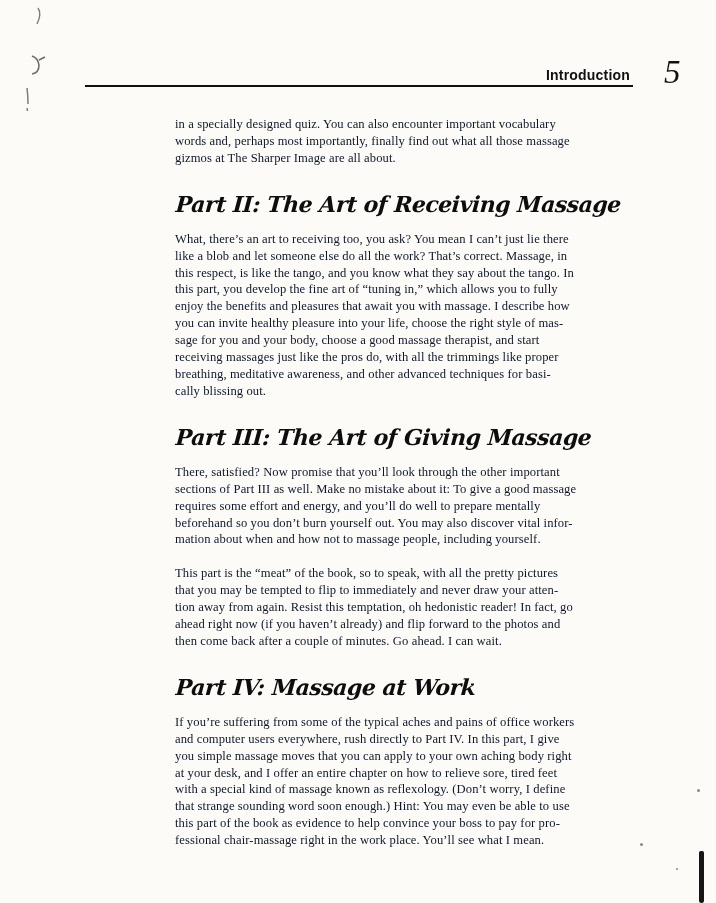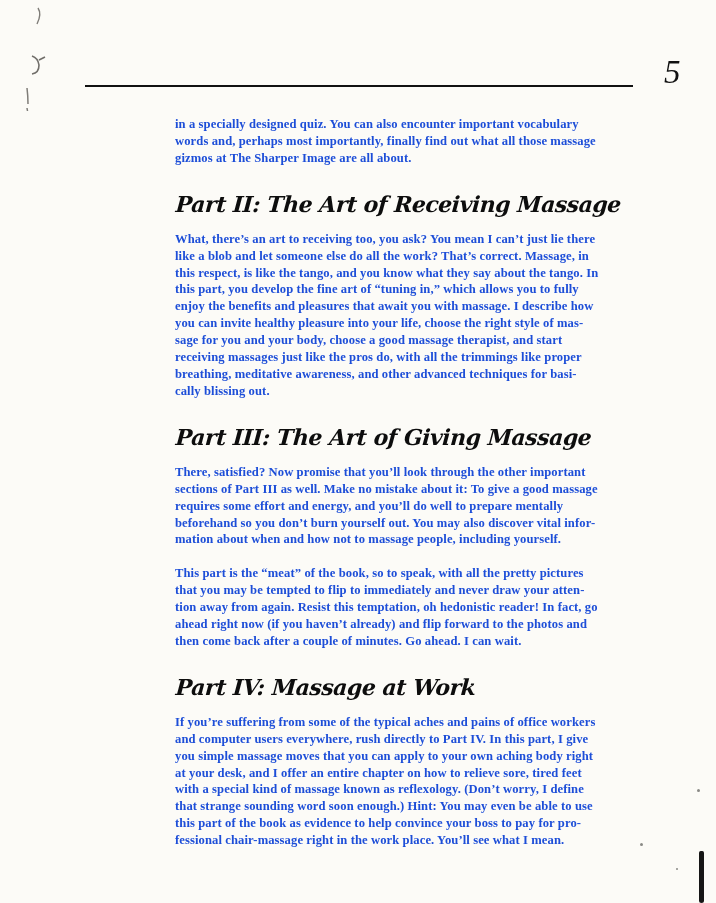--- a/index.html
+++ b/index.html
@@ -53,22 +53,21 @@
     top: 116px;
     left: 175px;
     width: 482px;
   }
   .body-text {
     margin: 0 0 17px 0;
     font-size: 12.6px;
     line-height: 16.9px;
     letter-spacing: 0.1px;
     white-space: pre-line;
-    color: #1d4ed8;
-    font-weight: bold;
+    color: #0f172a;
   }
   .part-heading {
     margin: 24px 0 14px 0;
     font-family: "DejaVu Serif", serif;
     font-style: italic;
     font-weight: bold;
     font-size: 22px;
     letter-spacing: -0.5px;
     color: #0d0d0d;
     transform: skewX(-4deg);
@@ -105,20 +104,21 @@
 
 <div class="page">
 
   <svg class="pen-marks" viewBox="0 0 44 110" xmlns="http://www.w3.org/2000/svg">
     <path d="M20 4 Q24 10 19 20" stroke="#55534e" stroke-width="1.4" fill="none" opacity="0.75"></path>
     <path d="M14 52 q6 2 7 9 q0 8 -7 9 M21 56 l6 -3" stroke="#4d4b46" stroke-width="1.6" fill="none" opacity="0.8"></path>
     <path d="M9 84 q1 8 1 16 M9 104 l0.5 3" stroke="#55534e" stroke-width="1.5" fill="none" opacity="0.75"></path>
   </svg>
 
   <div class="rule"></div>
+  <div class="running-title">Introduction</div>
   <div class="page-number">5</div>
 
   <div class="content">
 
     <p class="body-text">in a specially designed quiz. You can also encounter important vocabulary
 words and, perhaps most importantly, finally find out what all those massage
 gizmos at The Sharper Image are all about.</p>
 
     <h2 class="part-heading">Part II: The Art of Receiving Massage</h2>
     <p class="body-text">What, there’s an art to receiving too, you ask? You mean I can’t just lie there

